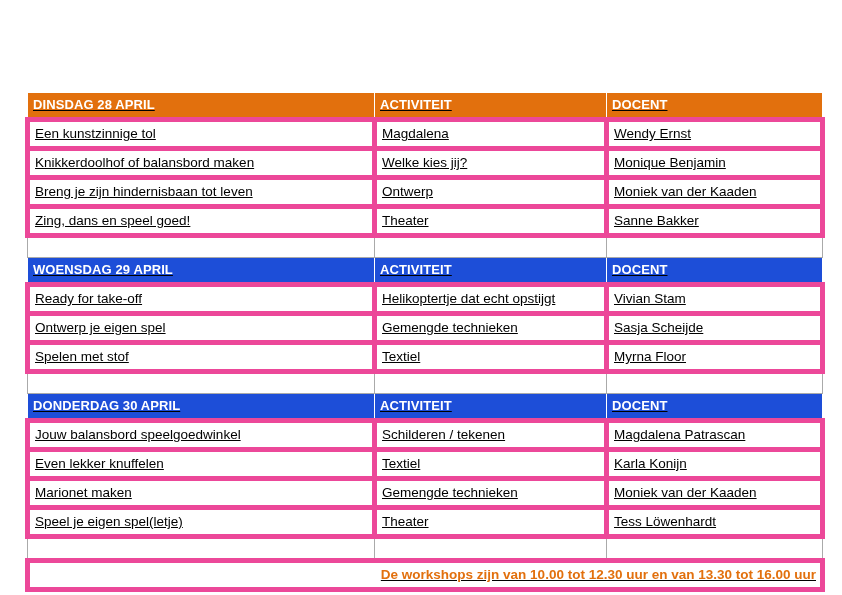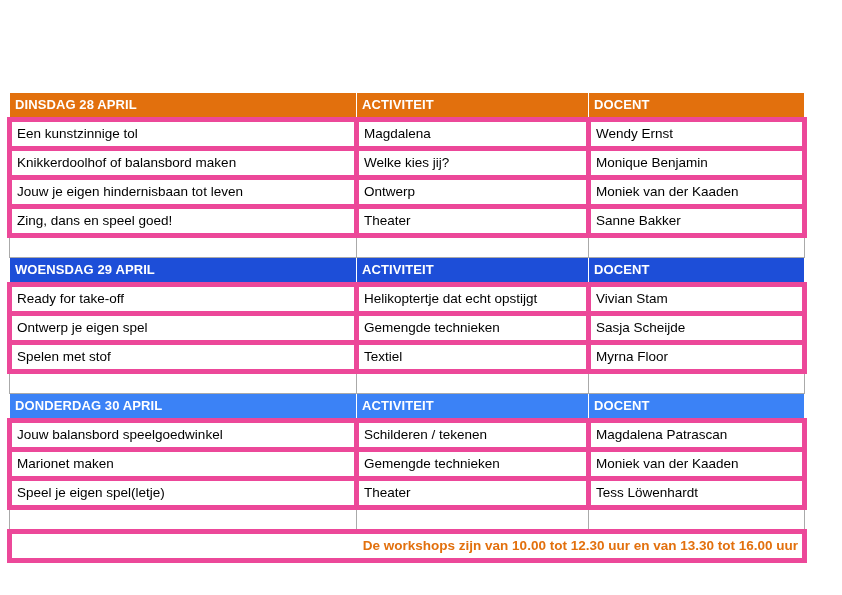--- a/index.html
+++ b/index.html
@@ -9,23 +9,24 @@
   body {
     width: 842px;
     height: 595px;
     background: #ffffff;
     font-family: "Liberation Sans", sans-serif;
     color: #000000;
     overflow: hidden;
   }
   .sheet {
     position: absolute;
-    left: 7px;
+    left: 25px;
     top: 92px;
     width: 795px;
+    text-decoration: underline;
   }
   table.schedule {
     border-collapse: collapse;
     table-layout: fixed;
     width: 795px;
   }
   table.schedule col.c1 { width: 347px; }
   table.schedule col.c2 { width: 232px; }
   table.schedule col.c3 { width: 216px; }
 
@@ -41,21 +42,21 @@
   }
   tr.header-row td {
     color: #ffffff;
     font-weight: bold;
     font-size: 13px;
     letter-spacing: 0.1px;
     border: 1px solid #ffffff;
   }
   tr.header-tue td { background: #e2700d; }
   tr.header-wed td { background: #1d4ed8; }
-  tr.header-thu td { background: #3b82f6; margin-top: 20px; }
+  tr.header-thu td { background: #1d4ed8; margin-top: 20px; }
 
   tr.spacer td {
     height: 16px;
     border: 1px solid #aaaaaa;
     background: #ffffff;
   }
   tr.spacer-blank td {
     height: 16px;
     border: 1px solid #aaaaaa;
     background: #ffffff;
@@ -90,21 +91,21 @@
         <td>Een kunstzinnige tol</td>
         <td>Magdalena</td>
         <td>Wendy Ernst</td>
       </tr>
       <tr>
         <td>Knikkerdoolhof of balansbord maken</td>
         <td>Welke kies jij?</td>
         <td>Monique Benjamin</td>
       </tr>
       <tr>
-        <td>Jouw je eigen hindernisbaan tot leven</td>
+        <td>Breng je zijn hindernisbaan tot leven</td>
         <td>Ontwerp</td>
         <td>Moniek van der Kaaden</td>
       </tr>
       <tr>
         <td>Zing, dans en speel goed!</td>
         <td>Theater</td>
         <td>Sanne Bakker</td>
       </tr>
       <tr class="spacer">
         <td></td>
@@ -142,20 +143,25 @@
         <td>DONDERDAG 30 APRIL</td>
         <td>ACTIVITEIT</td>
         <td>DOCENT</td>
       </tr>
       <tr>
         <td>Jouw balansbord speelgoedwinkel</td>
         <td>Schilderen / tekenen</td>
         <td>Magdalena Patrascan</td>
       </tr>
       <tr>
+        <td>Even lekker knuffelen</td>
+        <td>Textiel</td>
+        <td>Karla Konijn</td>
+      </tr>
+      <tr>
         <td>Marionet maken</td>
         <td>Gemengde technieken</td>
         <td>Moniek van der Kaaden</td>
       </tr>
       <tr>
         <td>Speel je eigen spel(letje)</td>
         <td>Theater</td>
         <td>Tess Löwenhardt</td>
       </tr>
       <tr class="spacer-blank">

